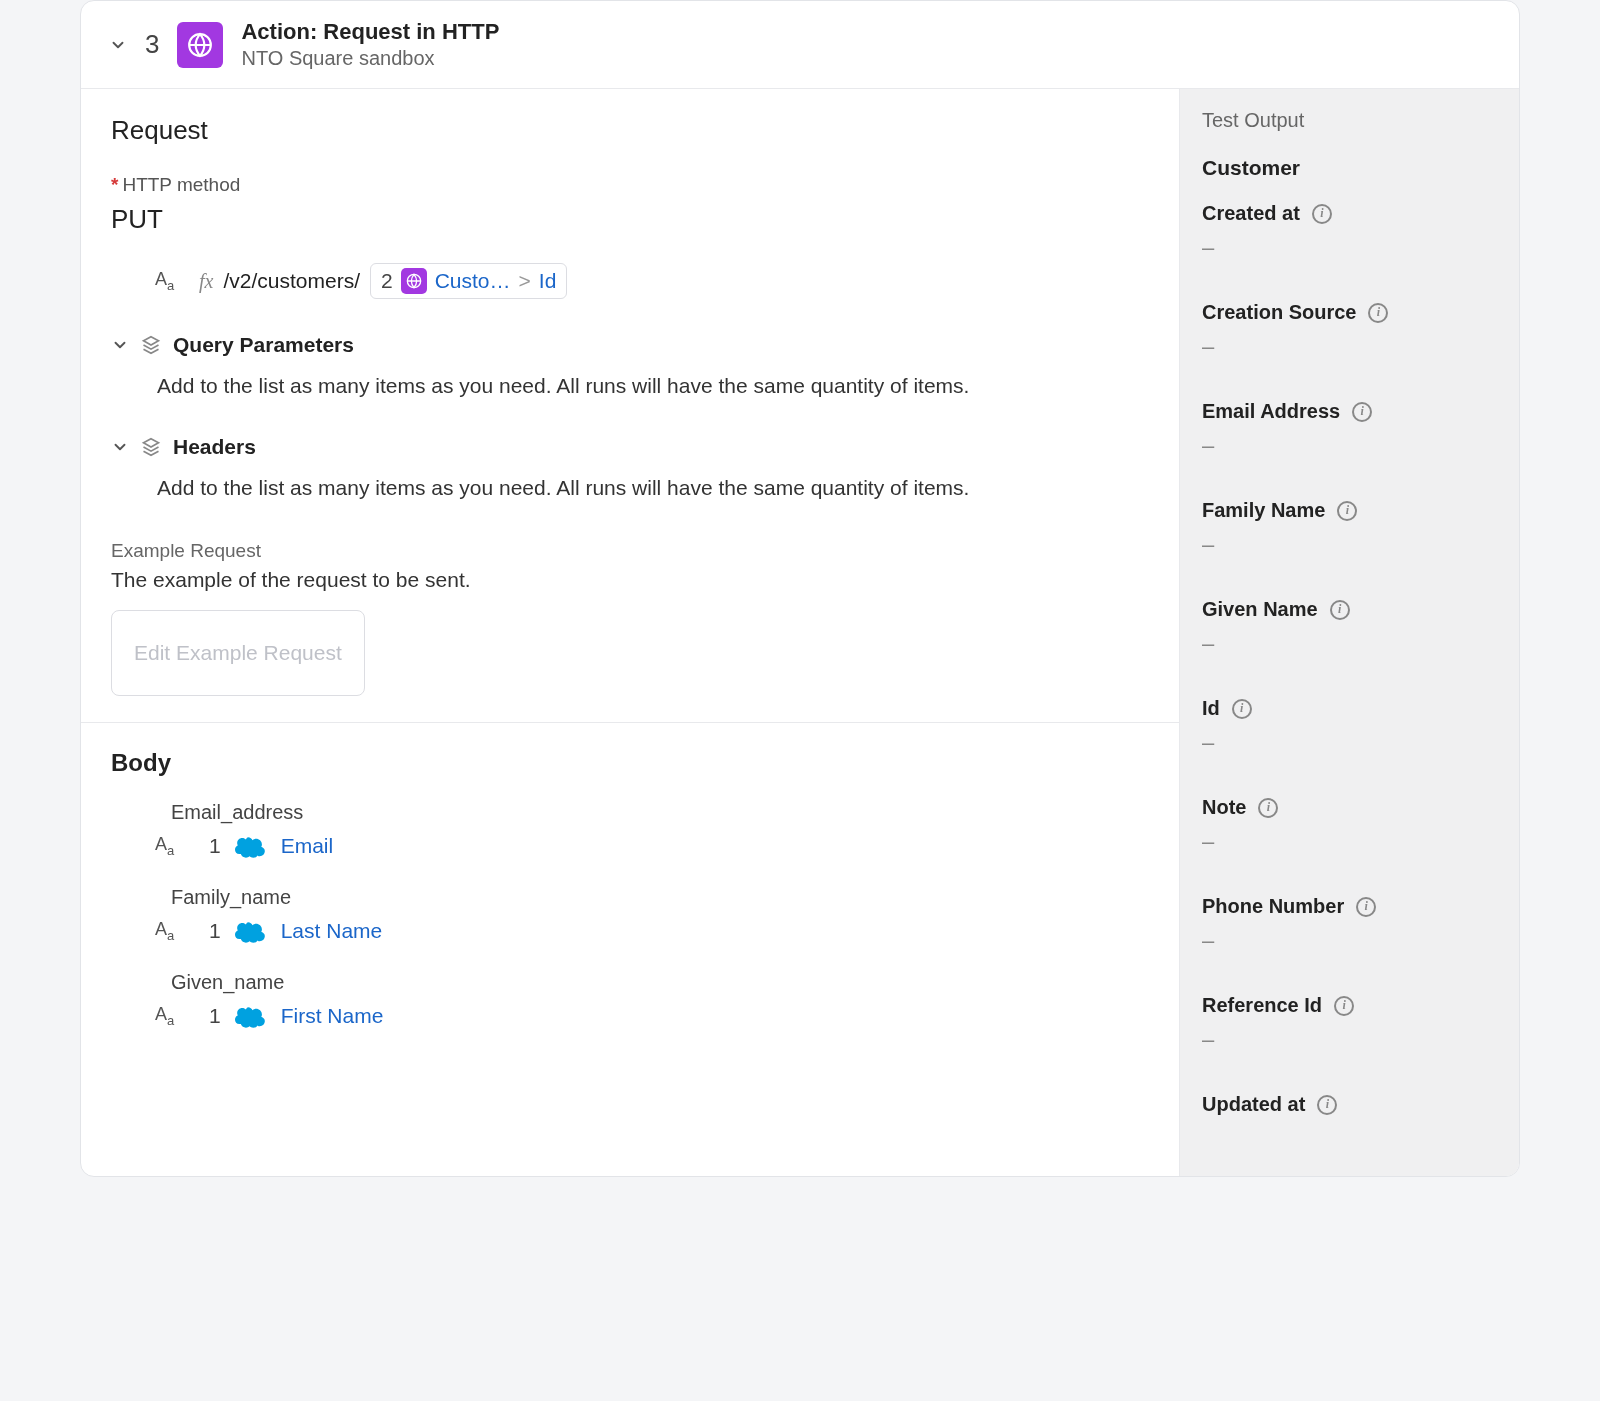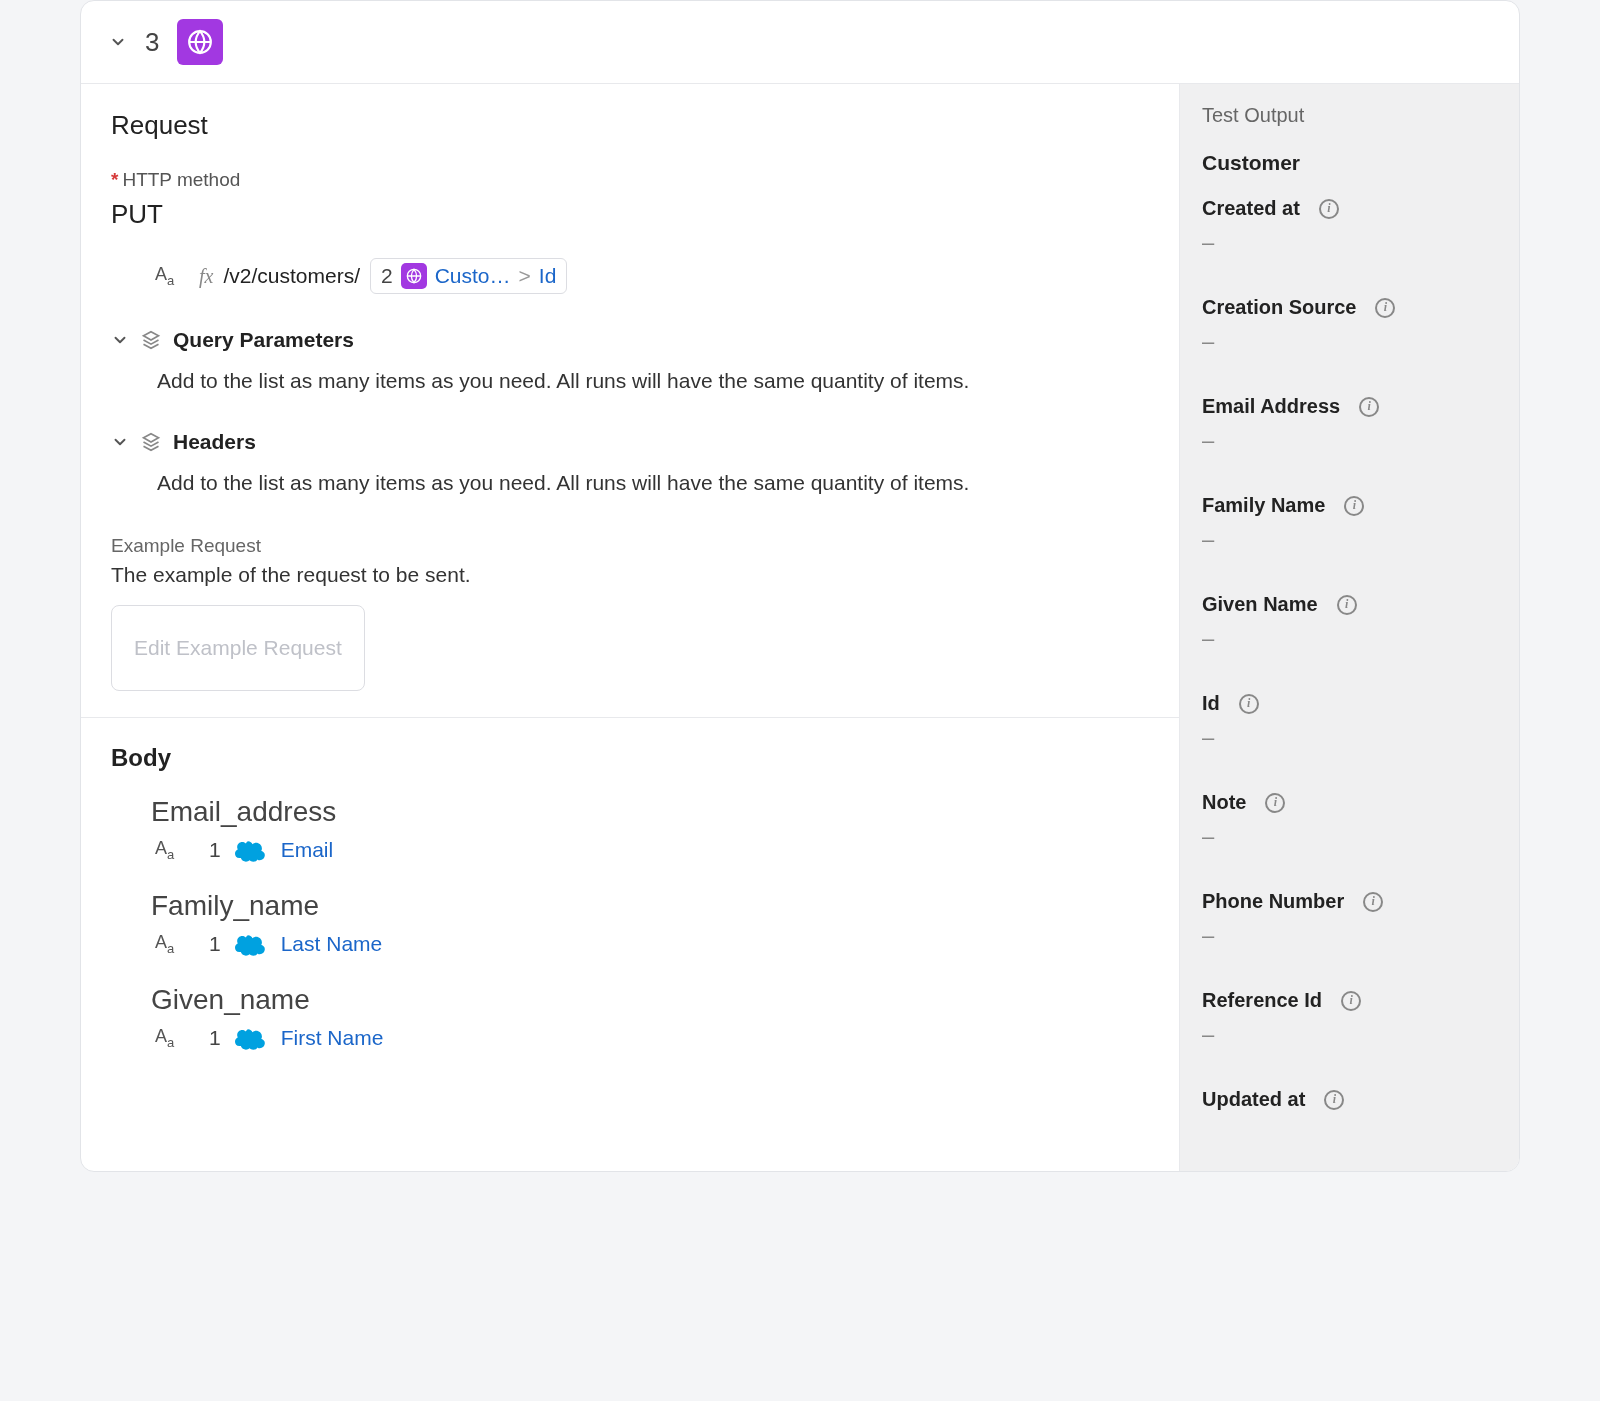--- a/index.html
+++ b/index.html
@@ -91,36 +91,36 @@
   .edit-btn {
     margin-top:18px;
     border:1px solid #dcdde2; border-radius:8px;
     background:#fff; padding:30px 22px;
     font-size:21px; color:#bfc1c8;
     cursor:default;
   }
 
   
   .body-title { font-weight:700; font-size:24px; margin-bottom:24px;}
-  .body-field-label { font-size:28px; color:#444; margin-left:40px; margin-bottom:10px;}
+  .body-field-label { font-size:20px; color:#444; margin-left:60px; margin-bottom:10px;}
   .body-value-row {
     display:flex; align-items:center; gap:14px; margin-bottom:28px;
   }
   .sf-icon {
     width:32px;height:24px;color:#fff;
     display:flex;align-items:center;justify-content:center;
   }
   .sf-link { color:#1b66c9; font-size:21px; }
   .num-1 { font-size:21px; color:#444; margin-left:12px;}
 
   
   .ro-title { font-size:20px; color:#666; margin-bottom:24px;}
   .ro-head  { font-weight:700; font-size:21px; margin-bottom:22px;}
   .ro-item  { margin-bottom:40px; }
-  .ro-label { font-weight:700; font-size:20px; display:flex;align-items:center; gap:19px;}
+  .ro-label { font-weight:700; font-size:20px; display:flex;align-items:center; gap:12px;}
   .info-icon {
     width:20px;height:20px;border:2px solid #888;border-radius:50%;
     display:inline-flex;align-items:center;justify-content:center;
     font-size:12px;color:#888;font-weight:700;font-family:Georgia,serif;font-style:italic;
   }
   .ro-dash { color:#888; font-size:22px; margin-top:10px;}
 
 </style>
 </head>
 <body>
@@ -131,20 +131,24 @@
     <svg class="chev" viewBox="0 0 24 24">
         <path d="M6 9l6 6 6-6" fill="none" stroke="currentColor" stroke-width="2.5" stroke-linecap="round" stroke-linejoin="round"></path>
       </svg>
     <span class="step-num">3</span>
     <span class="step-icon">
       <svg width="26" height="26" viewBox="0 0 24 24" fill="none" stroke="currentColor" stroke-width="2">
           <circle cx="12" cy="12" r="10"></circle>
           <path d="M2 12h20M12 2c2.5 3 4 7 4 10s-1.5 7-4 10c-2.5-3-4-7-4-10s1.5-7 4-10z"></path>
         </svg>
     </span>
+    <div class="hdr-titles">
+      <span class="hdr-title">Action: Request in HTTP</span>
+      <span class="hdr-sub">NTO Square sandbox</span>
+    </div>
   </div>
 
   <div class="body-wrap">
     <div class="left-col">
 
       <div class="section">
         <div class="field-value">Request</div>
 
         <div class="field-label req">HTTP method</div>
         <div class="field-value">PUT</div>

